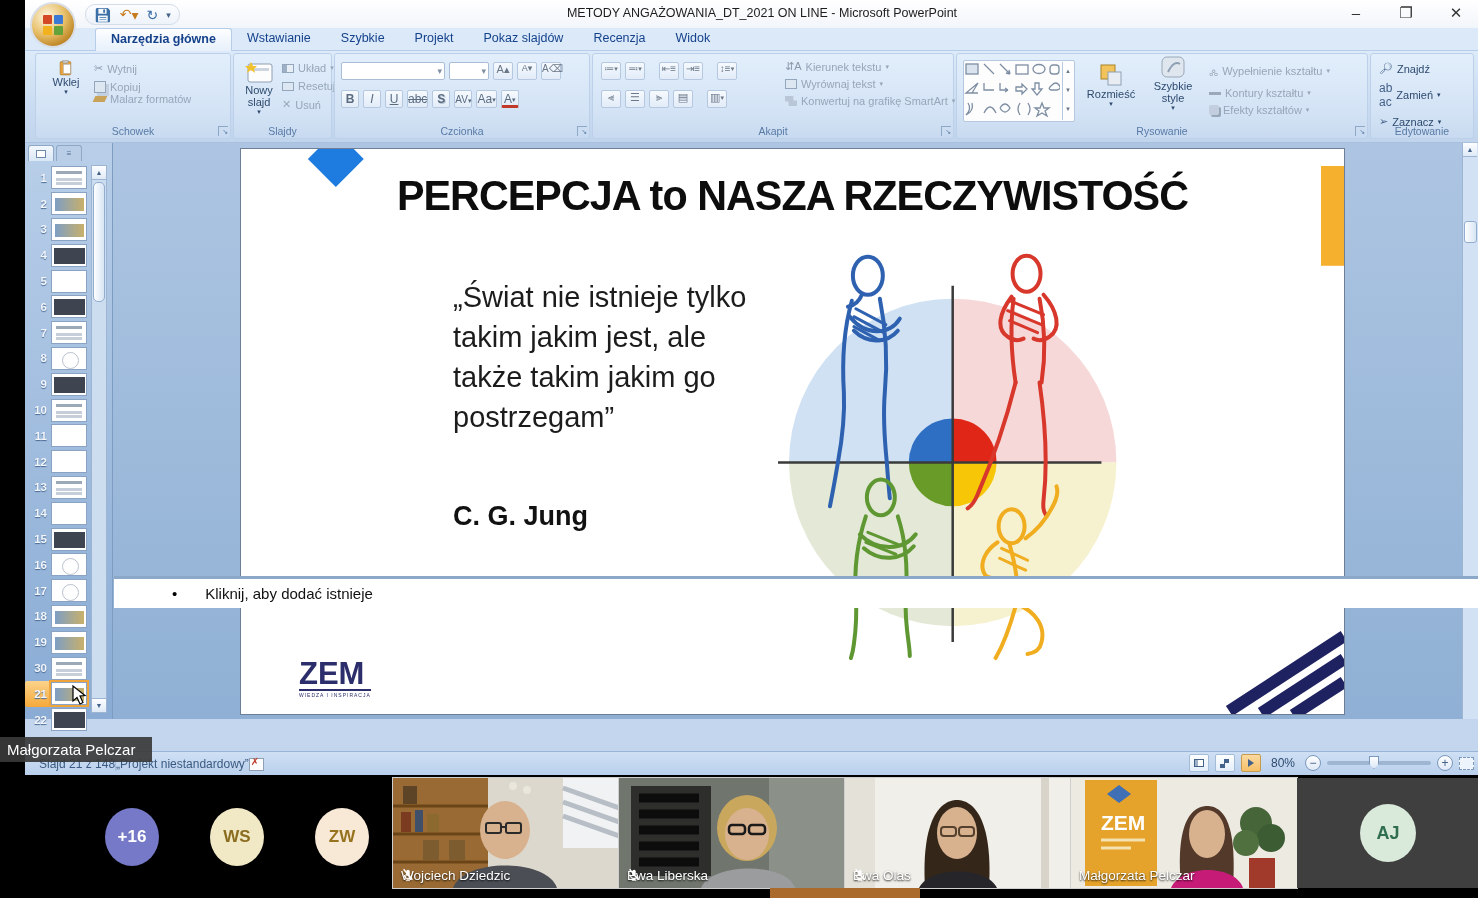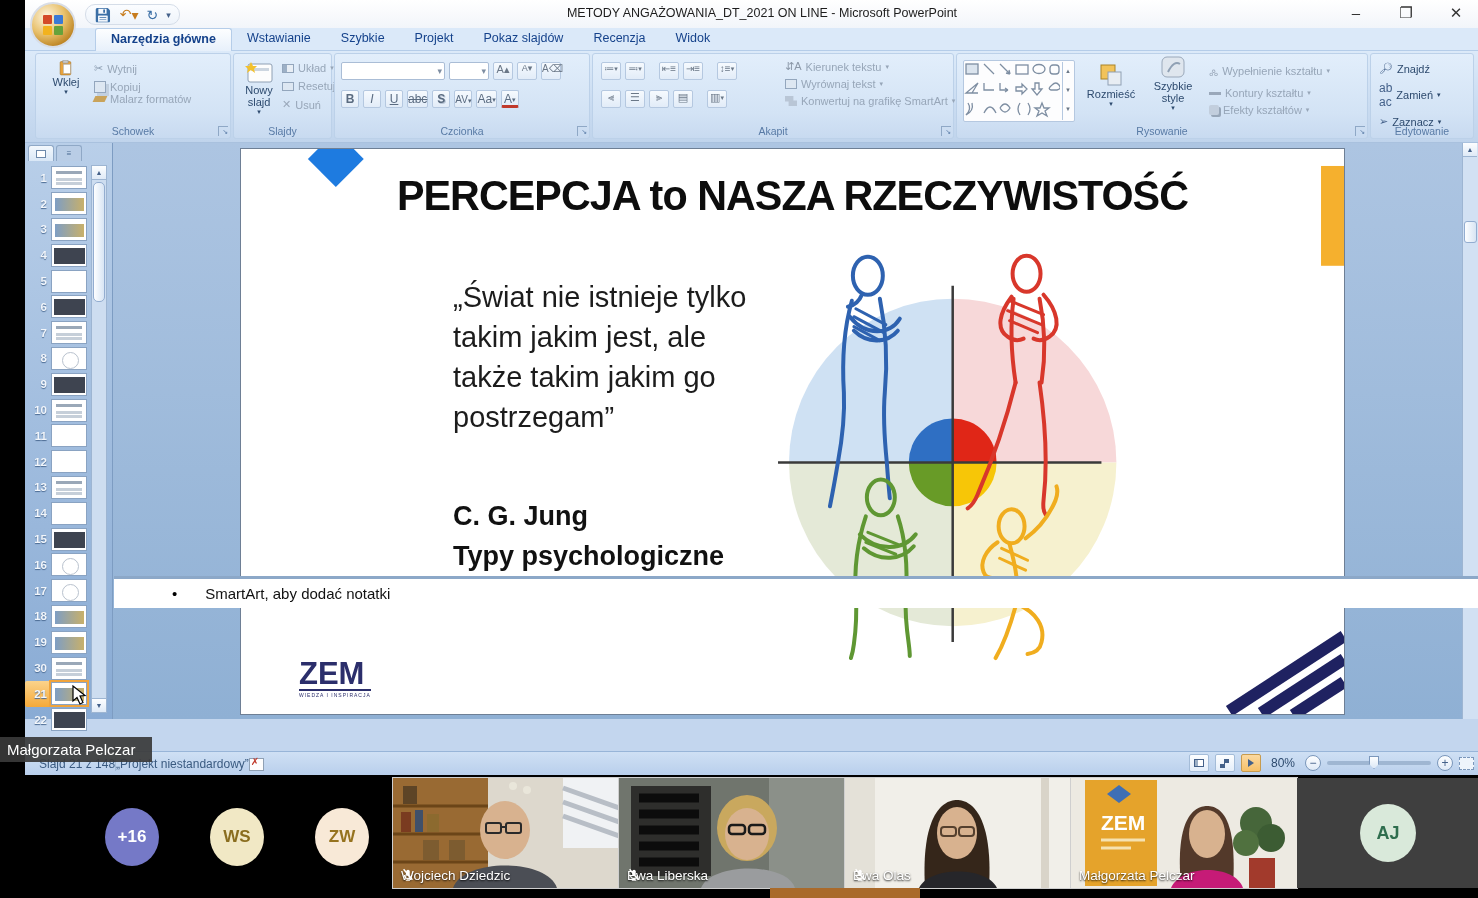--- a/index.html
+++ b/index.html
@@ -553,36 +553,35 @@
               <path d="M778 456 c18 8 28 22 24 38 q-2 10 -14 12"></path>
               <path d="M762 400 l26 12 m-28 -2 l26 12" stroke-width="3"></path>
             </g>
           </svg>
           <div class="stitle">PERCEPCJA to NASZA RZECZYWISTOŚĆ</div>
           <div class="squote">„Świat nie istnieje tylko
 takim jakim jest, ale
 także takim jakim go
 postrzegam”</div>
           <div class="sauthor">C. G. Jung</div>
-          <div class="ssub">Typy psychologiczne</div>
           <div class="slogo">
             <div class="z">ZEM</div>
             <div class="tag">WIEDZA I INSPIRACJA</div>
           </div>
         </div>
         <div class="vscroll">
           <div class="parrow" style="top:0">▲</div>
           <div class="vthumb"></div>
         </div>
       </div>
     </div>
 
     <div class="notes">
       <span class="bullet">•</span>
-      <span class="ntext">SmartArt, aby dodać notatki</span>
+      <span class="ntext">Kliknij, aby dodać istnieje</span>
     </div>
 
     <div class="statusbar">
       <div class="sleft">
         <span>Slajd 21 z 148</span>
         <span class="ssep"></span>
         <span>„Projekt niestandardowy”</span>
         <span style="position:relative;width:15px;height:13px;background:#fdfdfd;border:1px solid #8fa0b4;display:inline-block">
           <span style="position:absolute;left:1px;top:-3px;color:#c0392b;font-size:10px;font-weight:bold">✗</span>
         </span>

